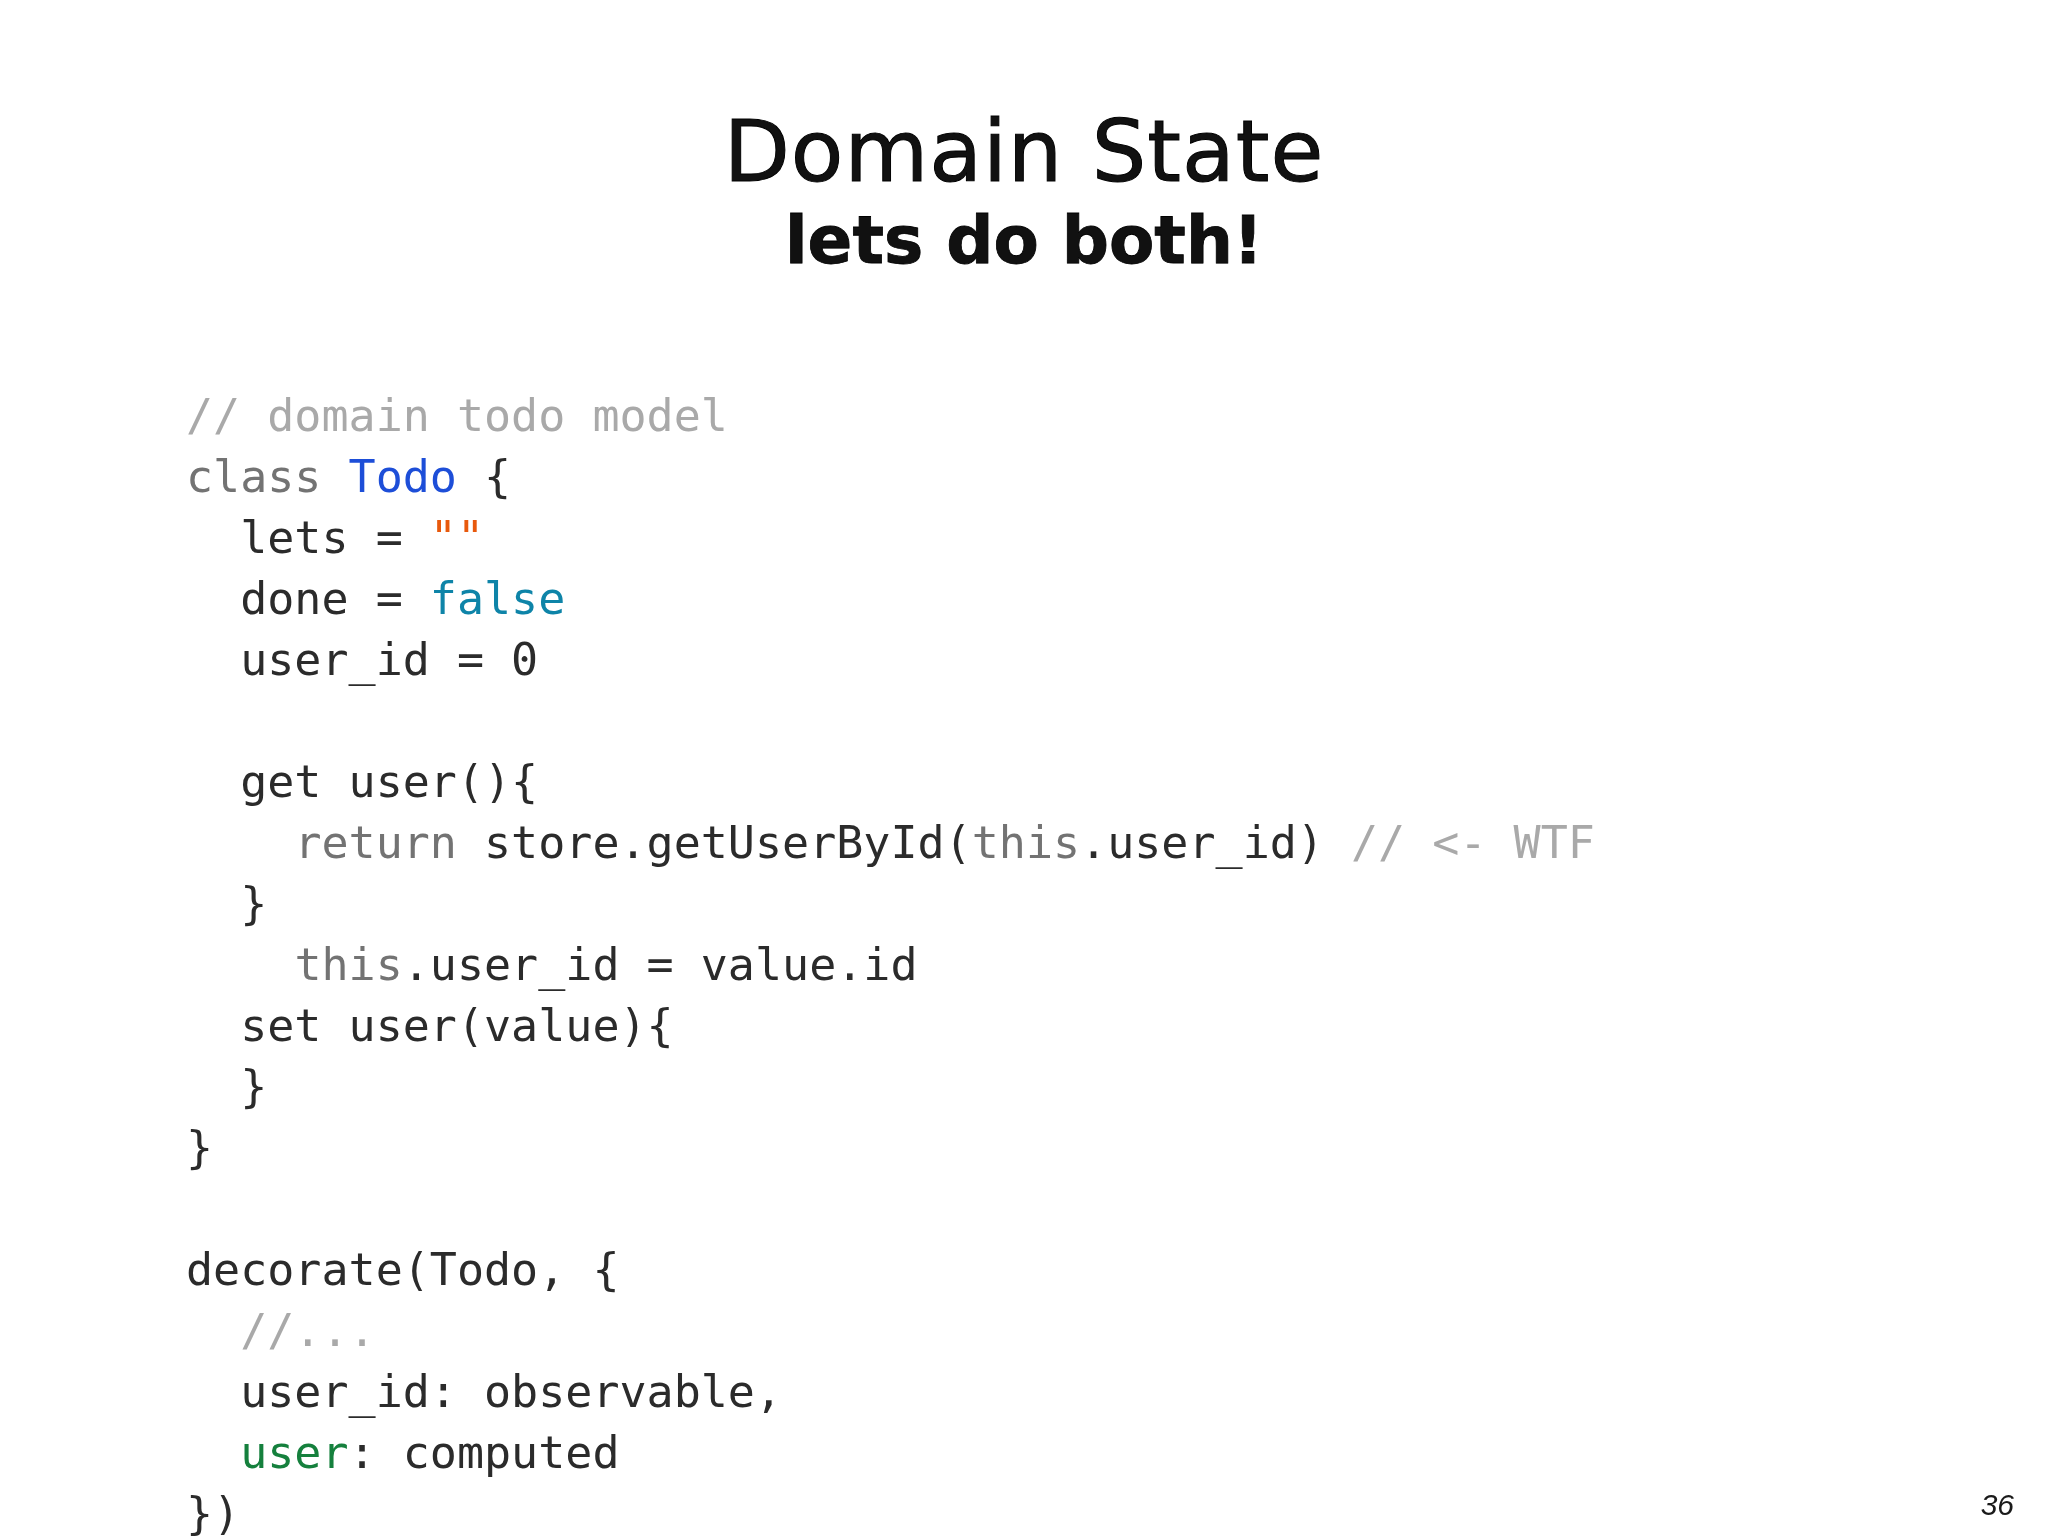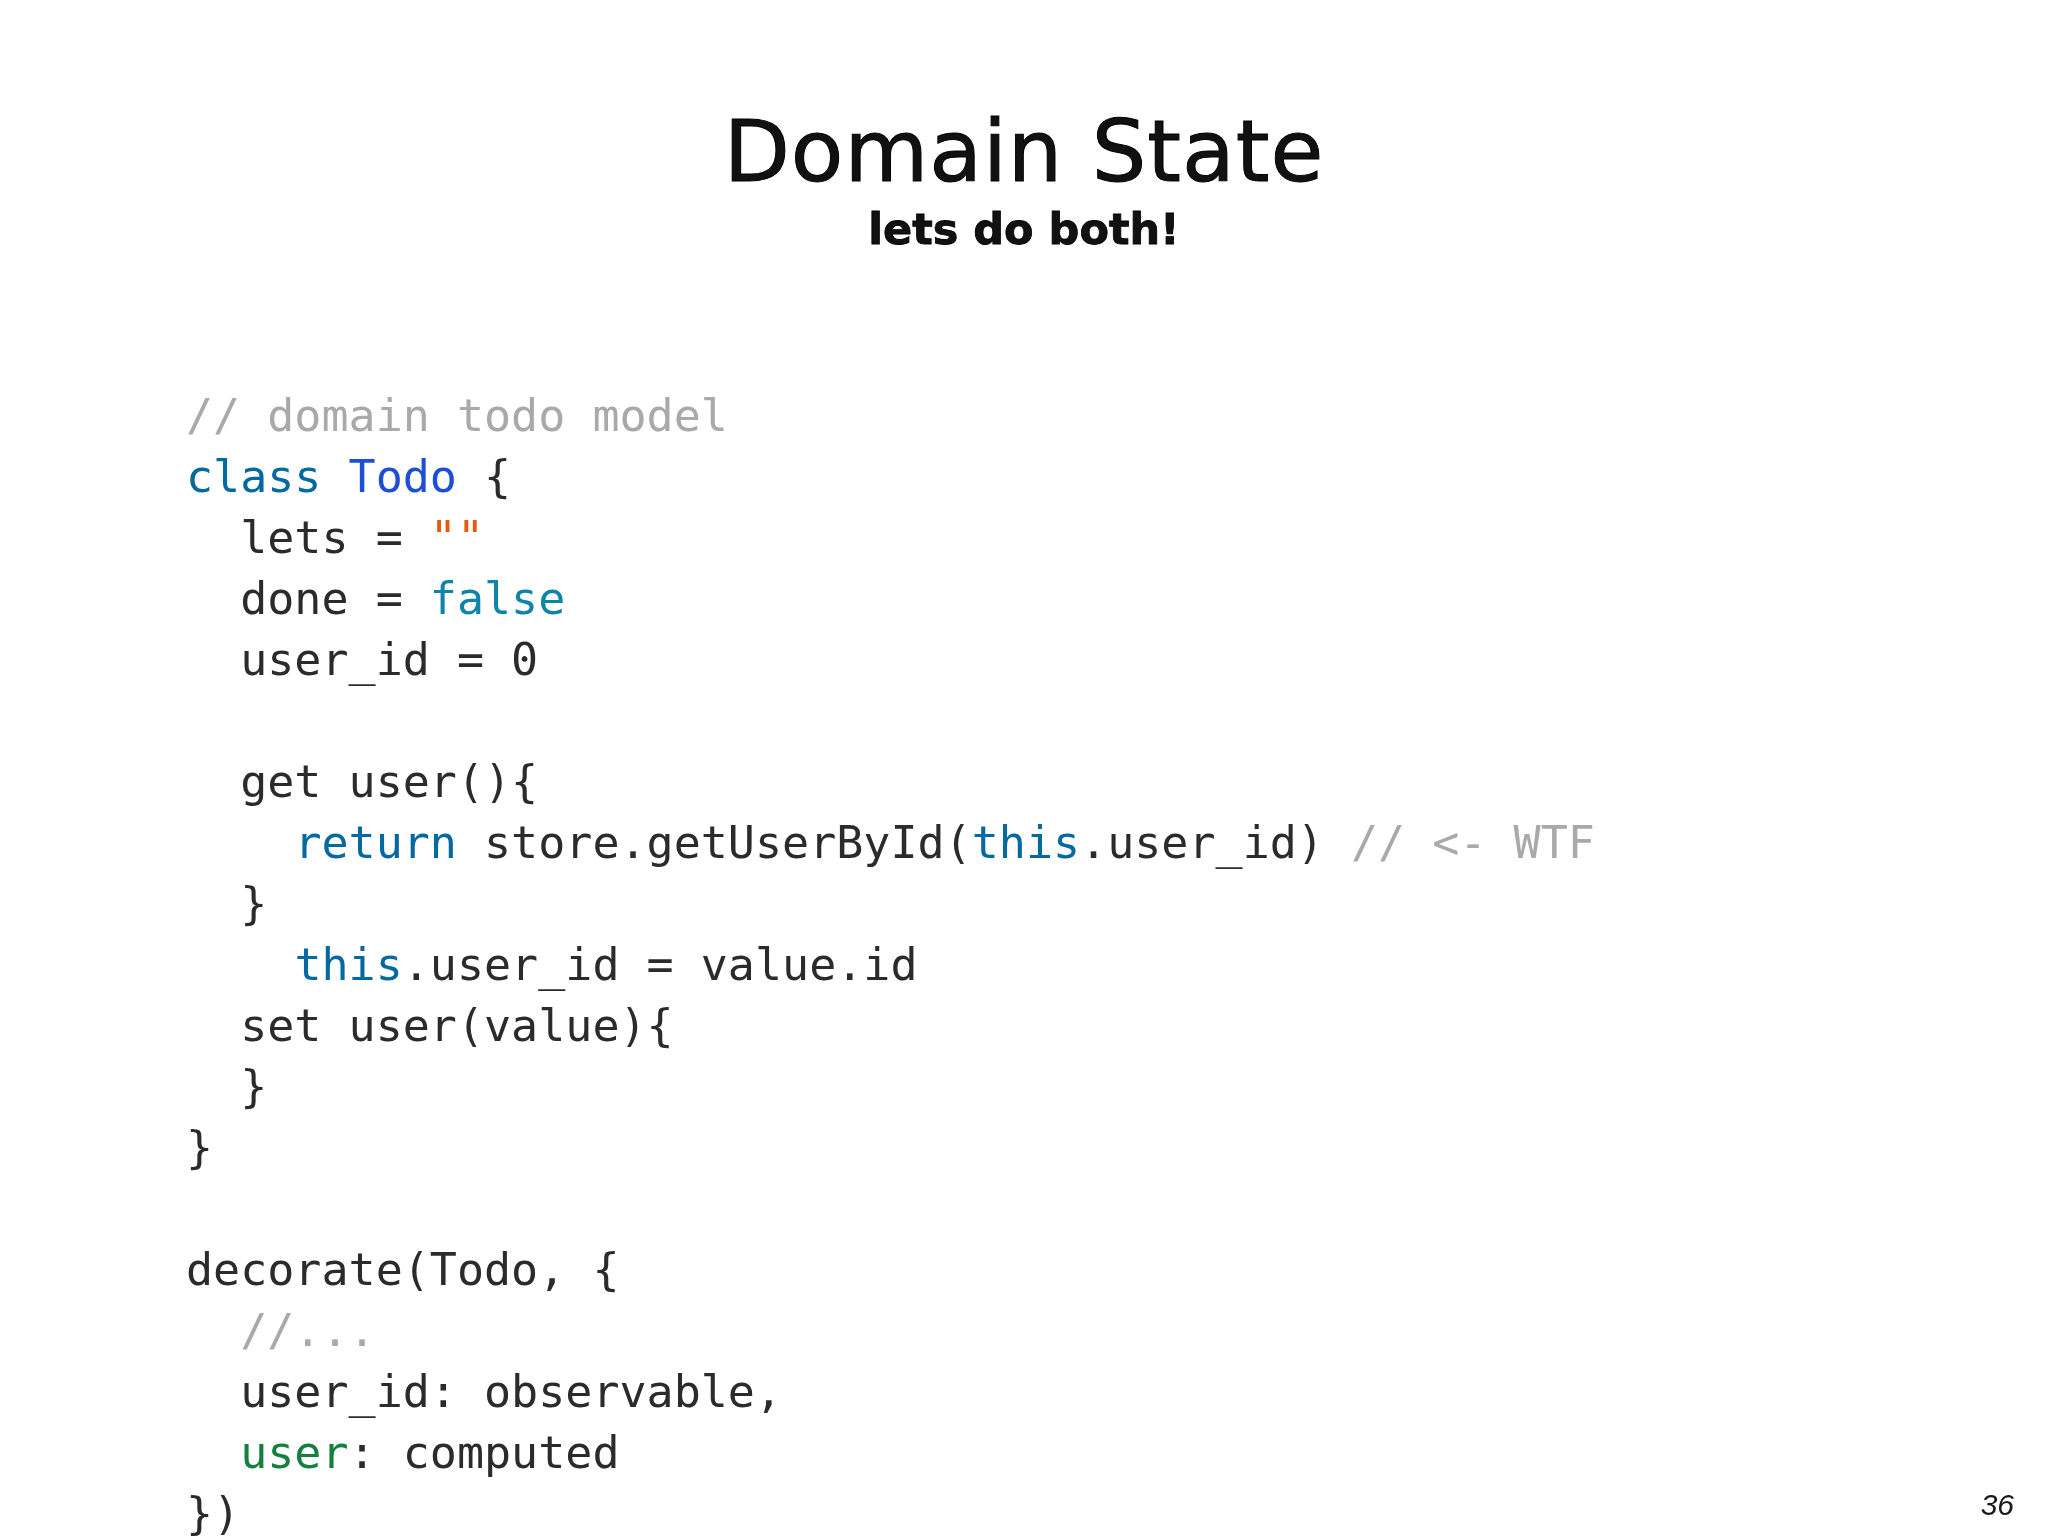--- a/index.html
+++ b/index.html
@@ -38,21 +38,21 @@
     line-height: 1.0;
     font-weight: 400;
     letter-spacing: 1px;
     color: #111111;
     margin: 0;
     -webkit-text-stroke: 1px #000;
     text-shadow: 0.6px 0 0 #ffffff, -0.6px 0 0 #ffffff;
   }
   .slide-subtitle {
     font-family: "DejaVu Sans", sans-serif;
-    font-size: 43px;
+    font-size: 66px;
     line-height: 1.0;
     font-weight: 700;
     color: #111111;
     margin: 14px 0 0 0;
     -webkit-text-stroke: 0.8px #000;
     text-shadow: 0.5px 0 0 #ffffff, -0.5px 0 0 #ffffff;
   }
 
   
   .code-block {
@@ -70,21 +70,21 @@
   .code-line {
     display: block;
     min-height: 61px;
     white-space: pre;
   }
   .code-line.blank {
     height: 61px;
   }
 
   .tok-comment { color: #a9a9a9; }
-  .tok-keyword { color: #0369a1; }
+  .tok-keyword { color: #737373; }
   .tok-class   { color: #1d4ed8; }
   .tok-string  { color: #e8590c; }
   .tok-bool    { color: #0e84a8; }
   .tok-plain   { color: #2b2b2b; }
   .tok-prop    { color: #15803d; text-align: right; }
 
   
   .page-number {
     position: absolute;
     right: 34px;

